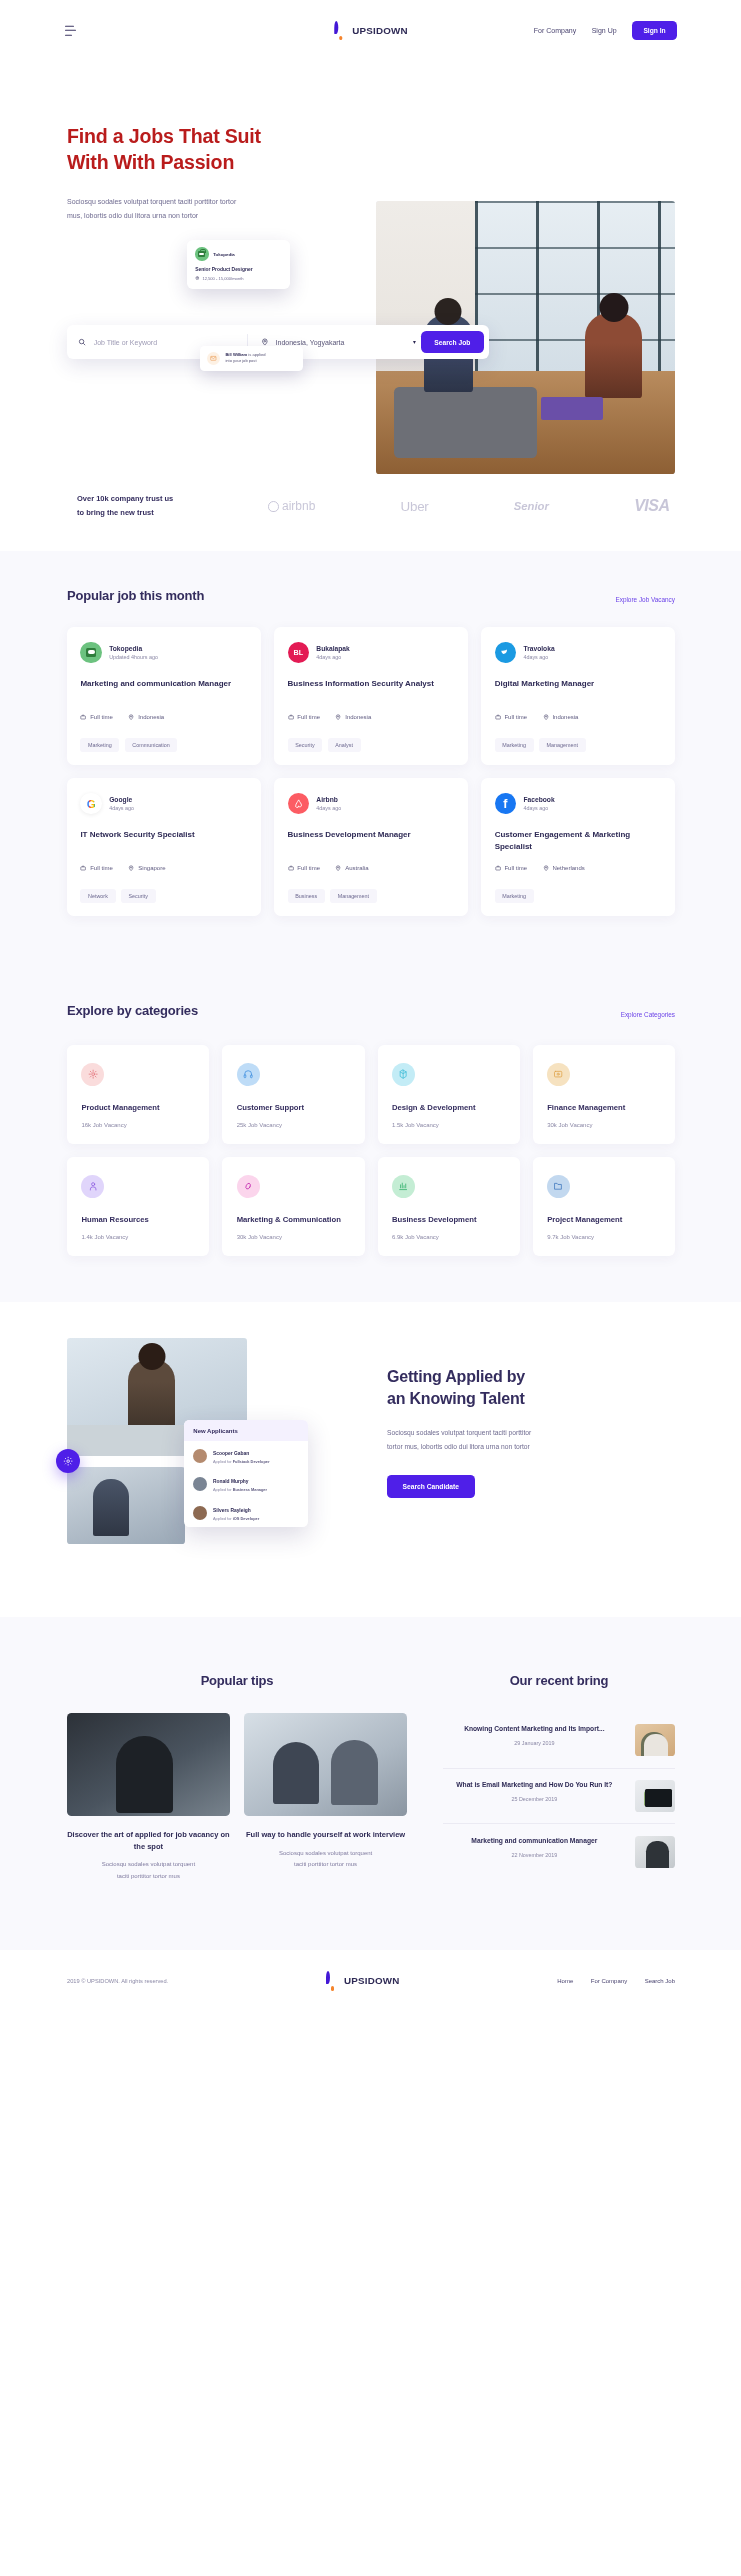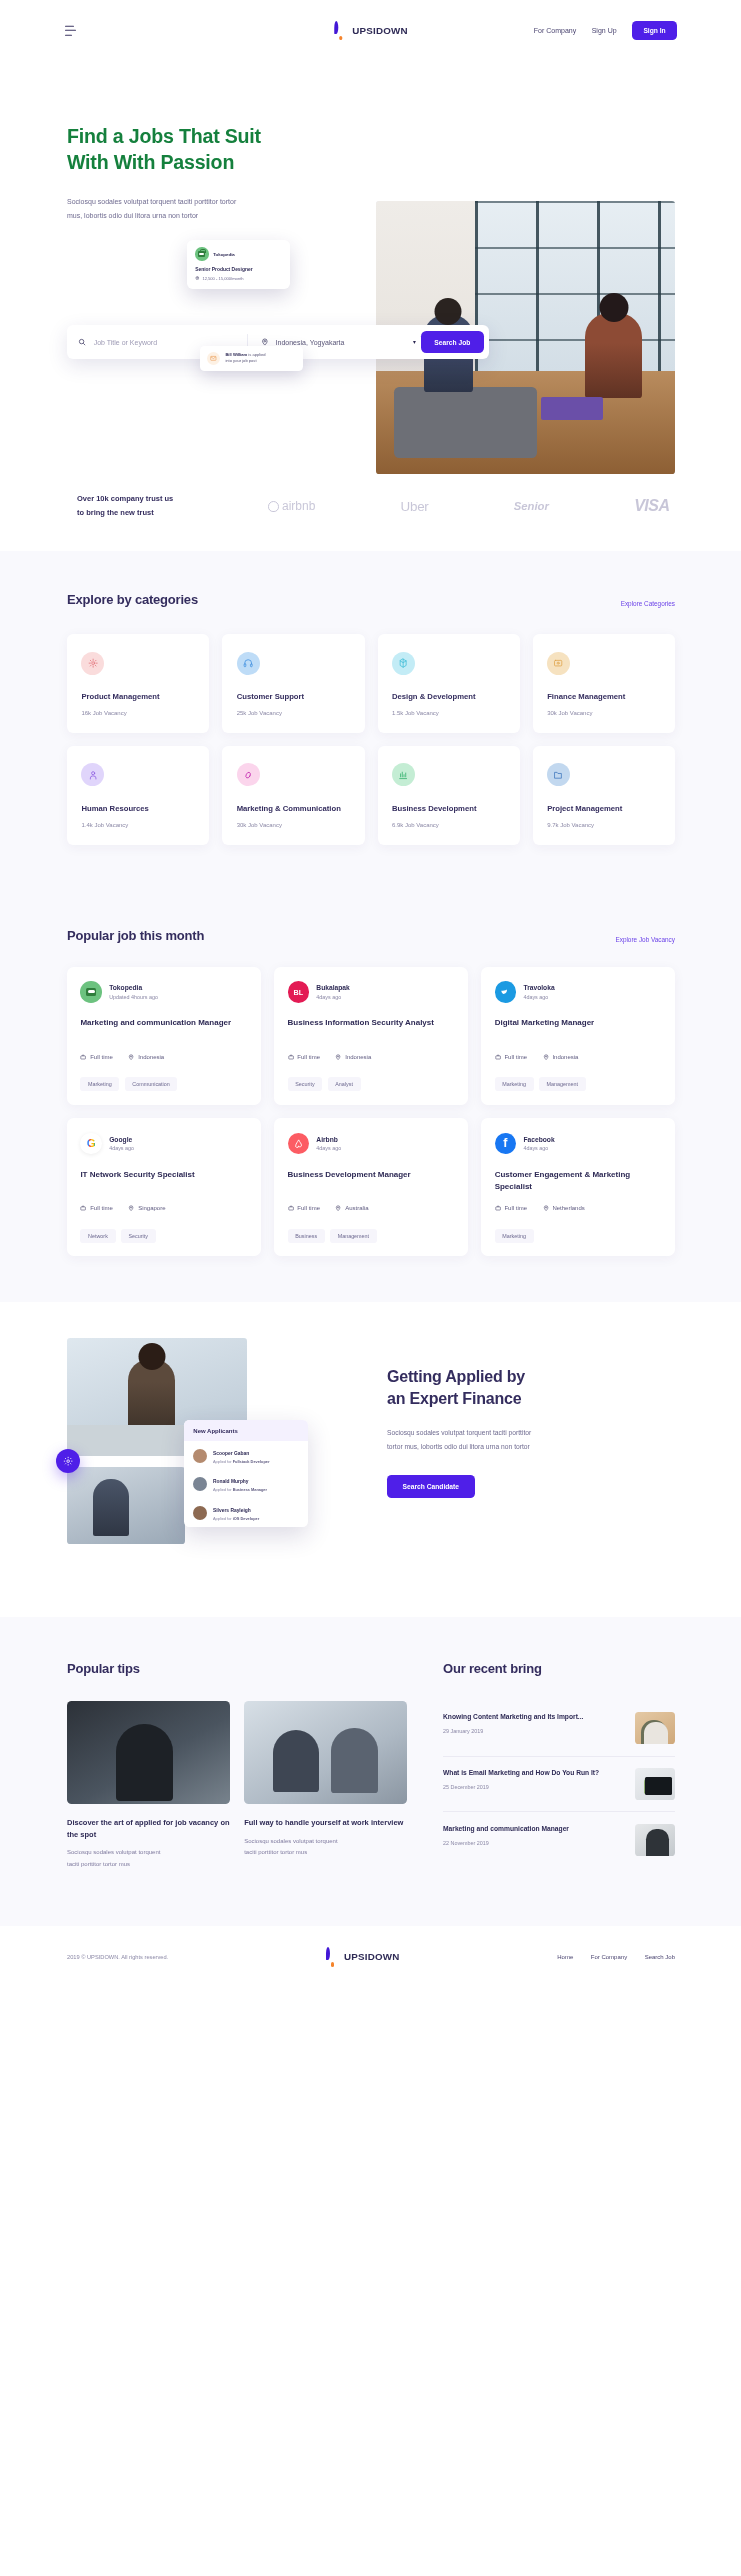--- a/index.html
+++ b/index.html
@@ -37,21 +37,21 @@
 
   .head-nav { position:absolute; right:65px; display:flex; align-items:center; gap:15.5px; }
   .head-nav a { color:#4a4470; font-size:7px; text-decoration:none; }
   .btn-signin { background:#4f1fe8; color:#fff; font-size:6.7px; font-weight:bold;
       padding:5.7px 11.3px; border-radius:4.6px; border:0; cursor:pointer; }
 
   
   .hero { position:relative; padding-top:11.3px; padding-bottom:20.6px; }
   .hero-inner { width:608px; margin:0 auto; position:relative; height:330px; }
   .hero-title { font-size:19.6px; line-height:1.32; font-weight:bold; letter-spacing:-0.2px;
-      color:#15803d; margin-top:52px; max-width:278px; }
+      color:#b91c1c; margin-top:52px; max-width:278px; }
   .hero-sub { margin-top:18.5px; font-size:7px; line-height:2.0; color:#6f6b90; max-width:227px; }
 
   .searchbar { position:absolute; left:0; top:201px; width:422px; height:34px;
       background:#fff; border-radius:6.2px; box-shadow:0 6.2px 20.6px rgba(49,36,112,.13);
       display:flex; align-items:center; padding:0 5.2px 0 11.3px; z-index:6;}
   .sb-field { display:flex; align-items:center; gap:7.2px; height:17.5px; }
   .sb-field.first { flex:0 0 170px; border-right:0.5px solid #ececf4; }
   .sb-field.second { flex:1; padding-left:12.4px; }
   .sb-ph { color:#9e9bb5; font-size:7px; }
   .sb-val { color:#5a5678; font-size:7px; }
@@ -185,21 +185,21 @@
   .ap-r { font-size:3.9px; color:#8b88a6; margin-top:2.1px; }
   .ap-r b { color:#5f5b80; }
   .exp-right { flex:1; padding-left:31px; padding-top:28px; }
   .exp-title { font-size:16px; font-weight:bold; line-height:1.4; color:#342d5e; letter-spacing:-0.2px;}
   .exp-sub { margin-top:15.5px; font-size:6.7px; line-height:2.0; color:#6f6b90; max-width:201px;}
   .btn-cand { margin-top:21.6px; background:#4f1fe8; color:#fff; border:0; border-radius:4.6px;
       font-size:6.7px; font-weight:bold; padding:8.2px 15.5px; cursor:pointer; }
 
   
   .tips { padding:40px 0 52px; }
-  .tips-inner { width:608px; margin:4px auto; display:flex; gap:36px; }
+  .tips-inner { width:608px; margin:16px auto; display:flex; gap:36px;text-align:center; }
   .tips-left { width:340px; }
   .tips-right { flex:1; }
   .tips-cards { display:grid; grid-template-columns:1fr 1fr; gap:14.4px; margin-top:25px; }
   .tcard-img { height:103px; border-radius:4.6px; overflow:hidden; position:relative; }
   .tcard-ttl { margin-top:13.4px; font-size:7.5px; font-weight:bold; line-height:1.5; color:#2e2a55;}
   .tcard-txt { margin-top:7.2px; font-size:6px; line-height:1.9; color:#807ca0; }
   .rt-list { margin-top:25px; }
   .rt-row { display:flex; gap:9.3px; align-items:flex-start; padding:11.3px 0;
       border-bottom:0.5px solid #ebeaf3; }
   .rt-row:last-child { border-bottom:0; }
@@ -339,20 +339,224 @@
             <span class="abnb-ico"></span>
             <span>airbnb</span>
           </span>
         <span class="lg uber">Uber</span>
         <span class="lg paypal">Senior</span>
         <span class="lg visa">VISA</span>
       </div>
     </div>
   </section>
 
+  <section class="sec-grey jobs">
+    <div class="inner">
+      <div class="sec-head">
+        <h2 class="sec-title">Popular job this month</h2>
+        <a href="#" class="sec-link">Explore Job Vacancy</a>
+      </div>
+      <div class="job-grid" id="job-grid">
+          <div class="job-card">
+            <div class="job-top">
+              <span class="logo-circ" style="background:#6cc27f">
+                <span style="width:10.3px;height:8.8px;background:#2f7d3c;border-radius:1.5px;position:relative;display:block">
+                  <span style="position:absolute;left:2.1px;top:2.1px;width:6.7px;height:3.6px;background:#fff;border-radius:2.1px;display:block"></span>
+                </span>
+              </span>
+              <div>
+                <div class="job-co">Tokopedia</div>
+                <div class="job-time">Updated 4hours ago</div>
+              </div>
+            </div>
+            <div class="job-title">Marketing and communication Manager</div>
+            <div class="job-meta">
+              <span class="jm">
+                <svg viewBox="0 0 24 24" fill="none" stroke="#2e2a55" stroke-width="1.9">
+                  <rect x="3" y="7.5" width="18" height="12" rx="2"></rect>
+                  <path d="M9 7.5V5.8A1.8 1.8 0 0110.8 4h2.4A1.8 1.8 0 0115 5.8v1.7"></path>
+                </svg>
+                <span>Full time</span>
+              </span>
+              <span class="jm">
+                <svg viewBox="0 0 24 24" fill="none" stroke="#2e2a55" stroke-width="1.9">
+                  <path d="M12 22s7-6.4 7-12A7 7 0 005 10c0 5.6 7 12 7 12z"></path>
+                  <circle cx="12" cy="10" r="2.4"></circle>
+                </svg>
+                <span>Indonesia</span>
+              </span>
+            </div>
+            <div class="job-tags">
+              <span class="tag">Marketing</span>
+              <span class="tag">Communication</span>
+            </div>
+          </div>
+          <div class="job-card">
+            <div class="job-top">
+              <span class="logo-circ" style="background:#e31b54">BL</span>
+              <div>
+                <div class="job-co">Bukalapak</div>
+                <div class="job-time">4days ago</div>
+              </div>
+            </div>
+            <div class="job-title">Business Information Security Analyst</div>
+            <div class="job-meta">
+              <span class="jm">
+                <svg viewBox="0 0 24 24" fill="none" stroke="#2e2a55" stroke-width="1.9">
+                  <rect x="3" y="7.5" width="18" height="12" rx="2"></rect>
+                  <path d="M9 7.5V5.8A1.8 1.8 0 0110.8 4h2.4A1.8 1.8 0 0115 5.8v1.7"></path>
+                </svg>
+                <span>Full time</span>
+              </span>
+              <span class="jm">
+                <svg viewBox="0 0 24 24" fill="none" stroke="#2e2a55" stroke-width="1.9">
+                  <path d="M12 22s7-6.4 7-12A7 7 0 005 10c0 5.6 7 12 7 12z"></path>
+                  <circle cx="12" cy="10" r="2.4"></circle>
+                </svg>
+                <span>Indonesia</span>
+              </span>
+            </div>
+            <div class="job-tags">
+              <span class="tag">Security</span>
+              <span class="tag">Analyst</span>
+            </div>
+          </div>
+          <div class="job-card">
+            <div class="job-top">
+              <span class="logo-circ" style="background:#1b9ae2">
+                <svg viewBox="0 0 24 24" width="10.3" height="10.3" fill="#fff">
+                  <path d="M3 9c5-1 9 1 13-3 1 5-2 9-6 10-3 .8-6-1-7-7z"></path>
+                </svg>
+              </span>
+              <div>
+                <div class="job-co">Travoloka</div>
+                <div class="job-time">4days ago</div>
+              </div>
+            </div>
+            <div class="job-title">Digital Marketing Manager</div>
+            <div class="job-meta">
+              <span class="jm">
+                <svg viewBox="0 0 24 24" fill="none" stroke="#2e2a55" stroke-width="1.9">
+                  <rect x="3" y="7.5" width="18" height="12" rx="2"></rect>
+                  <path d="M9 7.5V5.8A1.8 1.8 0 0110.8 4h2.4A1.8 1.8 0 0115 5.8v1.7"></path>
+                </svg>
+                <span>Full time</span>
+              </span>
+              <span class="jm">
+                <svg viewBox="0 0 24 24" fill="none" stroke="#2e2a55" stroke-width="1.9">
+                  <path d="M12 22s7-6.4 7-12A7 7 0 005 10c0 5.6 7 12 7 12z"></path>
+                  <circle cx="12" cy="10" r="2.4"></circle>
+                </svg>
+                <span>Indonesia</span>
+              </span>
+            </div>
+            <div class="job-tags">
+              <span class="tag">Marketing</span>
+              <span class="tag">Management</span>
+            </div>
+          </div>
+          <div class="job-card">
+            <div class="job-top">
+              <span class="logo-circ" style="background:#fff;box-shadow:0 1px 4.1px rgba(0,0,0,.08)">
+                <span style="font-size:11.3px;font-weight:bold;background:linear-gradient(90deg,#4285f4 25%,#ea4335 25% 50%,#fbbc05 50% 75%,#34a853 75%);-webkit-background-clip:text;background-clip:text;color:transparent">G</span>
+              </span>
+              <div>
+                <div class="job-co">Google</div>
+                <div class="job-time">4days ago</div>
+              </div>
+            </div>
+            <div class="job-title">IT Network Security Specialist</div>
+            <div class="job-meta">
+              <span class="jm">
+                <svg viewBox="0 0 24 24" fill="none" stroke="#2e2a55" stroke-width="1.9">
+                  <rect x="3" y="7.5" width="18" height="12" rx="2"></rect>
+                  <path d="M9 7.5V5.8A1.8 1.8 0 0110.8 4h2.4A1.8 1.8 0 0115 5.8v1.7"></path>
+                </svg>
+                <span>Full time</span>
+              </span>
+              <span class="jm">
+                <svg viewBox="0 0 24 24" fill="none" stroke="#2e2a55" stroke-width="1.9">
+                  <path d="M12 22s7-6.4 7-12A7 7 0 005 10c0 5.6 7 12 7 12z"></path>
+                  <circle cx="12" cy="10" r="2.4"></circle>
+                </svg>
+                <span>Singapore</span>
+              </span>
+            </div>
+            <div class="job-tags">
+              <span class="tag">Network</span>
+              <span class="tag">Security</span>
+            </div>
+          </div>
+          <div class="job-card">
+            <div class="job-top">
+              <span class="logo-circ" style="background:#fc5c63">
+                <svg viewBox="0 0 24 24" width="11.3" height="11.3" fill="none" stroke="#fff" stroke-width="1.9">
+                  <path d="M12 4c2 4 6 8.5 6 11.3A3.2 3.2 0 0112 17a3.2 3.2 0 11-6-1.7C6 12.5 10 8 12 4z"></path>
+                </svg>
+              </span>
+              <div>
+                <div class="job-co">Airbnb</div>
+                <div class="job-time">4days ago</div>
+              </div>
+            </div>
+            <div class="job-title">Business Development Manager</div>
+            <div class="job-meta">
+              <span class="jm">
+                <svg viewBox="0 0 24 24" fill="none" stroke="#2e2a55" stroke-width="1.9">
+                  <rect x="3" y="7.5" width="18" height="12" rx="2"></rect>
+                  <path d="M9 7.5V5.8A1.8 1.8 0 0110.8 4h2.4A1.8 1.8 0 0115 5.8v1.7"></path>
+                </svg>
+                <span>Full time</span>
+              </span>
+              <span class="jm">
+                <svg viewBox="0 0 24 24" fill="none" stroke="#2e2a55" stroke-width="1.9">
+                  <path d="M12 22s7-6.4 7-12A7 7 0 005 10c0 5.6 7 12 7 12z"></path>
+                  <circle cx="12" cy="10" r="2.4"></circle>
+                </svg>
+                <span>Australia</span>
+              </span>
+            </div>
+            <div class="job-tags">
+              <span class="tag">Business</span>
+              <span class="tag">Management</span>
+            </div>
+          </div>
+          <div class="job-card">
+            <div class="job-top">
+              <span class="logo-circ" style="background:#1877f2;font-size:12.4px">f</span>
+              <div>
+                <div class="job-co">Facebook</div>
+                <div class="job-time">4days ago</div>
+              </div>
+            </div>
+            <div class="job-title">Customer Engagement &amp; Marketing Specialist</div>
+            <div class="job-meta">
+              <span class="jm">
+                <svg viewBox="0 0 24 24" fill="none" stroke="#2e2a55" stroke-width="1.9">
+                  <rect x="3" y="7.5" width="18" height="12" rx="2"></rect>
+                  <path d="M9 7.5V5.8A1.8 1.8 0 0110.8 4h2.4A1.8 1.8 0 0115 5.8v1.7"></path>
+                </svg>
+                <span>Full time</span>
+              </span>
+              <span class="jm">
+                <svg viewBox="0 0 24 24" fill="none" stroke="#2e2a55" stroke-width="1.9">
+                  <path d="M12 22s7-6.4 7-12A7 7 0 005 10c0 5.6 7 12 7 12z"></path>
+                  <circle cx="12" cy="10" r="2.4"></circle>
+                </svg>
+                <span>Netherlands</span>
+              </span>
+            </div>
+            <div class="job-tags">
+              <span class="tag">Marketing</span>
+            </div>
+          </div>
+        </div>
+    </div>
+  </section>
+
   <section class="sec-grey cats">
     <div class="inner">
       <div class="sec-head">
         <h2 class="sec-title">Explore by categories</h2>
         <a href="#" class="sec-link">Explore Categories</a>
       </div>
       <div class="cat-grid" id="cat-grid">
           <div class="cat-card">
             <div class="cat-ico" style="background:#fadcdc">
               <svg viewBox="0 0 24 24" fill="none" stroke="#e2737a" stroke-width="1.8" stroke-linecap="round" stroke-linejoin="round">
@@ -424,224 +628,20 @@
             <div class="cat-vac">6.9k Job Vacancy</div>
           </div>
           <div class="cat-card">
             <div class="cat-ico" style="background:#c2d8ef">
               <svg viewBox="0 0 24 24" fill="none" stroke="#3f76bd" stroke-width="1.8" stroke-linecap="round" stroke-linejoin="round">
                 <path d="M4.5 5.5h5l2 2.6h8v11H4.5z"></path>
               </svg>
             </div>
             <div class="cat-name">Project Management</div>
             <div class="cat-vac">9.7k Job Vacancy</div>
-          </div>
-        </div>
-    </div>
-  </section>
-
-  <section class="sec-grey jobs">
-    <div class="inner">
-      <div class="sec-head">
-        <h2 class="sec-title">Popular job this month</h2>
-        <a href="#" class="sec-link">Explore Job Vacancy</a>
-      </div>
-      <div class="job-grid" id="job-grid">
-          <div class="job-card">
-            <div class="job-top">
-              <span class="logo-circ" style="background:#6cc27f">
-                <span style="width:10.3px;height:8.8px;background:#2f7d3c;border-radius:1.5px;position:relative;display:block">
-                  <span style="position:absolute;left:2.1px;top:2.1px;width:6.7px;height:3.6px;background:#fff;border-radius:2.1px;display:block"></span>
-                </span>
-              </span>
-              <div>
-                <div class="job-co">Tokopedia</div>
-                <div class="job-time">Updated 4hours ago</div>
-              </div>
-            </div>
-            <div class="job-title">Marketing and communication Manager</div>
-            <div class="job-meta">
-              <span class="jm">
-                <svg viewBox="0 0 24 24" fill="none" stroke="#2e2a55" stroke-width="1.9">
-                  <rect x="3" y="7.5" width="18" height="12" rx="2"></rect>
-                  <path d="M9 7.5V5.8A1.8 1.8 0 0110.8 4h2.4A1.8 1.8 0 0115 5.8v1.7"></path>
-                </svg>
-                <span>Full time</span>
-              </span>
-              <span class="jm">
-                <svg viewBox="0 0 24 24" fill="none" stroke="#2e2a55" stroke-width="1.9">
-                  <path d="M12 22s7-6.4 7-12A7 7 0 005 10c0 5.6 7 12 7 12z"></path>
-                  <circle cx="12" cy="10" r="2.4"></circle>
-                </svg>
-                <span>Indonesia</span>
-              </span>
-            </div>
-            <div class="job-tags">
-              <span class="tag">Marketing</span>
-              <span class="tag">Communication</span>
-            </div>
-          </div>
-          <div class="job-card">
-            <div class="job-top">
-              <span class="logo-circ" style="background:#e31b54">BL</span>
-              <div>
-                <div class="job-co">Bukalapak</div>
-                <div class="job-time">4days ago</div>
-              </div>
-            </div>
-            <div class="job-title">Business Information Security Analyst</div>
-            <div class="job-meta">
-              <span class="jm">
-                <svg viewBox="0 0 24 24" fill="none" stroke="#2e2a55" stroke-width="1.9">
-                  <rect x="3" y="7.5" width="18" height="12" rx="2"></rect>
-                  <path d="M9 7.5V5.8A1.8 1.8 0 0110.8 4h2.4A1.8 1.8 0 0115 5.8v1.7"></path>
-                </svg>
-                <span>Full time</span>
-              </span>
-              <span class="jm">
-                <svg viewBox="0 0 24 24" fill="none" stroke="#2e2a55" stroke-width="1.9">
-                  <path d="M12 22s7-6.4 7-12A7 7 0 005 10c0 5.6 7 12 7 12z"></path>
-                  <circle cx="12" cy="10" r="2.4"></circle>
-                </svg>
-                <span>Indonesia</span>
-              </span>
-            </div>
-            <div class="job-tags">
-              <span class="tag">Security</span>
-              <span class="tag">Analyst</span>
-            </div>
-          </div>
-          <div class="job-card">
-            <div class="job-top">
-              <span class="logo-circ" style="background:#1b9ae2">
-                <svg viewBox="0 0 24 24" width="10.3" height="10.3" fill="#fff">
-                  <path d="M3 9c5-1 9 1 13-3 1 5-2 9-6 10-3 .8-6-1-7-7z"></path>
-                </svg>
-              </span>
-              <div>
-                <div class="job-co">Travoloka</div>
-                <div class="job-time">4days ago</div>
-              </div>
-            </div>
-            <div class="job-title">Digital Marketing Manager</div>
-            <div class="job-meta">
-              <span class="jm">
-                <svg viewBox="0 0 24 24" fill="none" stroke="#2e2a55" stroke-width="1.9">
-                  <rect x="3" y="7.5" width="18" height="12" rx="2"></rect>
-                  <path d="M9 7.5V5.8A1.8 1.8 0 0110.8 4h2.4A1.8 1.8 0 0115 5.8v1.7"></path>
-                </svg>
-                <span>Full time</span>
-              </span>
-              <span class="jm">
-                <svg viewBox="0 0 24 24" fill="none" stroke="#2e2a55" stroke-width="1.9">
-                  <path d="M12 22s7-6.4 7-12A7 7 0 005 10c0 5.6 7 12 7 12z"></path>
-                  <circle cx="12" cy="10" r="2.4"></circle>
-                </svg>
-                <span>Indonesia</span>
-              </span>
-            </div>
-            <div class="job-tags">
-              <span class="tag">Marketing</span>
-              <span class="tag">Management</span>
-            </div>
-          </div>
-          <div class="job-card">
-            <div class="job-top">
-              <span class="logo-circ" style="background:#fff;box-shadow:0 1px 4.1px rgba(0,0,0,.08)">
-                <span style="font-size:11.3px;font-weight:bold;background:linear-gradient(90deg,#4285f4 25%,#ea4335 25% 50%,#fbbc05 50% 75%,#34a853 75%);-webkit-background-clip:text;background-clip:text;color:transparent">G</span>
-              </span>
-              <div>
-                <div class="job-co">Google</div>
-                <div class="job-time">4days ago</div>
-              </div>
-            </div>
-            <div class="job-title">IT Network Security Specialist</div>
-            <div class="job-meta">
-              <span class="jm">
-                <svg viewBox="0 0 24 24" fill="none" stroke="#2e2a55" stroke-width="1.9">
-                  <rect x="3" y="7.5" width="18" height="12" rx="2"></rect>
-                  <path d="M9 7.5V5.8A1.8 1.8 0 0110.8 4h2.4A1.8 1.8 0 0115 5.8v1.7"></path>
-                </svg>
-                <span>Full time</span>
-              </span>
-              <span class="jm">
-                <svg viewBox="0 0 24 24" fill="none" stroke="#2e2a55" stroke-width="1.9">
-                  <path d="M12 22s7-6.4 7-12A7 7 0 005 10c0 5.6 7 12 7 12z"></path>
-                  <circle cx="12" cy="10" r="2.4"></circle>
-                </svg>
-                <span>Singapore</span>
-              </span>
-            </div>
-            <div class="job-tags">
-              <span class="tag">Network</span>
-              <span class="tag">Security</span>
-            </div>
-          </div>
-          <div class="job-card">
-            <div class="job-top">
-              <span class="logo-circ" style="background:#fc5c63">
-                <svg viewBox="0 0 24 24" width="11.3" height="11.3" fill="none" stroke="#fff" stroke-width="1.9">
-                  <path d="M12 4c2 4 6 8.5 6 11.3A3.2 3.2 0 0112 17a3.2 3.2 0 11-6-1.7C6 12.5 10 8 12 4z"></path>
-                </svg>
-              </span>
-              <div>
-                <div class="job-co">Airbnb</div>
-                <div class="job-time">4days ago</div>
-              </div>
-            </div>
-            <div class="job-title">Business Development Manager</div>
-            <div class="job-meta">
-              <span class="jm">
-                <svg viewBox="0 0 24 24" fill="none" stroke="#2e2a55" stroke-width="1.9">
-                  <rect x="3" y="7.5" width="18" height="12" rx="2"></rect>
-                  <path d="M9 7.5V5.8A1.8 1.8 0 0110.8 4h2.4A1.8 1.8 0 0115 5.8v1.7"></path>
-                </svg>
-                <span>Full time</span>
-              </span>
-              <span class="jm">
-                <svg viewBox="0 0 24 24" fill="none" stroke="#2e2a55" stroke-width="1.9">
-                  <path d="M12 22s7-6.4 7-12A7 7 0 005 10c0 5.6 7 12 7 12z"></path>
-                  <circle cx="12" cy="10" r="2.4"></circle>
-                </svg>
-                <span>Australia</span>
-              </span>
-            </div>
-            <div class="job-tags">
-              <span class="tag">Business</span>
-              <span class="tag">Management</span>
-            </div>
-          </div>
-          <div class="job-card">
-            <div class="job-top">
-              <span class="logo-circ" style="background:#1877f2;font-size:12.4px">f</span>
-              <div>
-                <div class="job-co">Facebook</div>
-                <div class="job-time">4days ago</div>
-              </div>
-            </div>
-            <div class="job-title">Customer Engagement &amp; Marketing Specialist</div>
-            <div class="job-meta">
-              <span class="jm">
-                <svg viewBox="0 0 24 24" fill="none" stroke="#2e2a55" stroke-width="1.9">
-                  <rect x="3" y="7.5" width="18" height="12" rx="2"></rect>
-                  <path d="M9 7.5V5.8A1.8 1.8 0 0110.8 4h2.4A1.8 1.8 0 0115 5.8v1.7"></path>
-                </svg>
-                <span>Full time</span>
-              </span>
-              <span class="jm">
-                <svg viewBox="0 0 24 24" fill="none" stroke="#2e2a55" stroke-width="1.9">
-                  <path d="M12 22s7-6.4 7-12A7 7 0 005 10c0 5.6 7 12 7 12z"></path>
-                  <circle cx="12" cy="10" r="2.4"></circle>
-                </svg>
-                <span>Netherlands</span>
-              </span>
-            </div>
-            <div class="job-tags">
-              <span class="tag">Marketing</span>
-            </div>
           </div>
         </div>
     </div>
   </section>
 
   <section class="expert">
     <div class="expert-inner">
       <div class="exp-left">
         <div class="ph-a">
             <div class="deskp"></div>
@@ -670,21 +670,21 @@
               <div class="ap-row">
                 <span class="ap-av" style="background:#8d6a52"></span>
                 <span><span class="ap-n">Silvers Rayleigh</span><span class="ap-r" style="display:block"><span>Applied for </span><b>iOS Developer</b></span></span>
               </div>
             </div>
         </div>
       </div>
       <div class="exp-right">
         <h2 class="exp-title">
           <span>Getting Applied by</span><br>
-          <span>an Expert Finance</span>
+          <span>an Knowing Talent</span>
         </h2>
         <p class="exp-sub">
           <span>Sociosqu sodales volutpat torquent taciti porttitor</span><br>
           <span>tortor mus, lobortis odio dui litora urna non tortor</span>
         </p>
         <button class="btn-cand">Search Candidate</button>
       </div>
     </div>
   </section>
 

